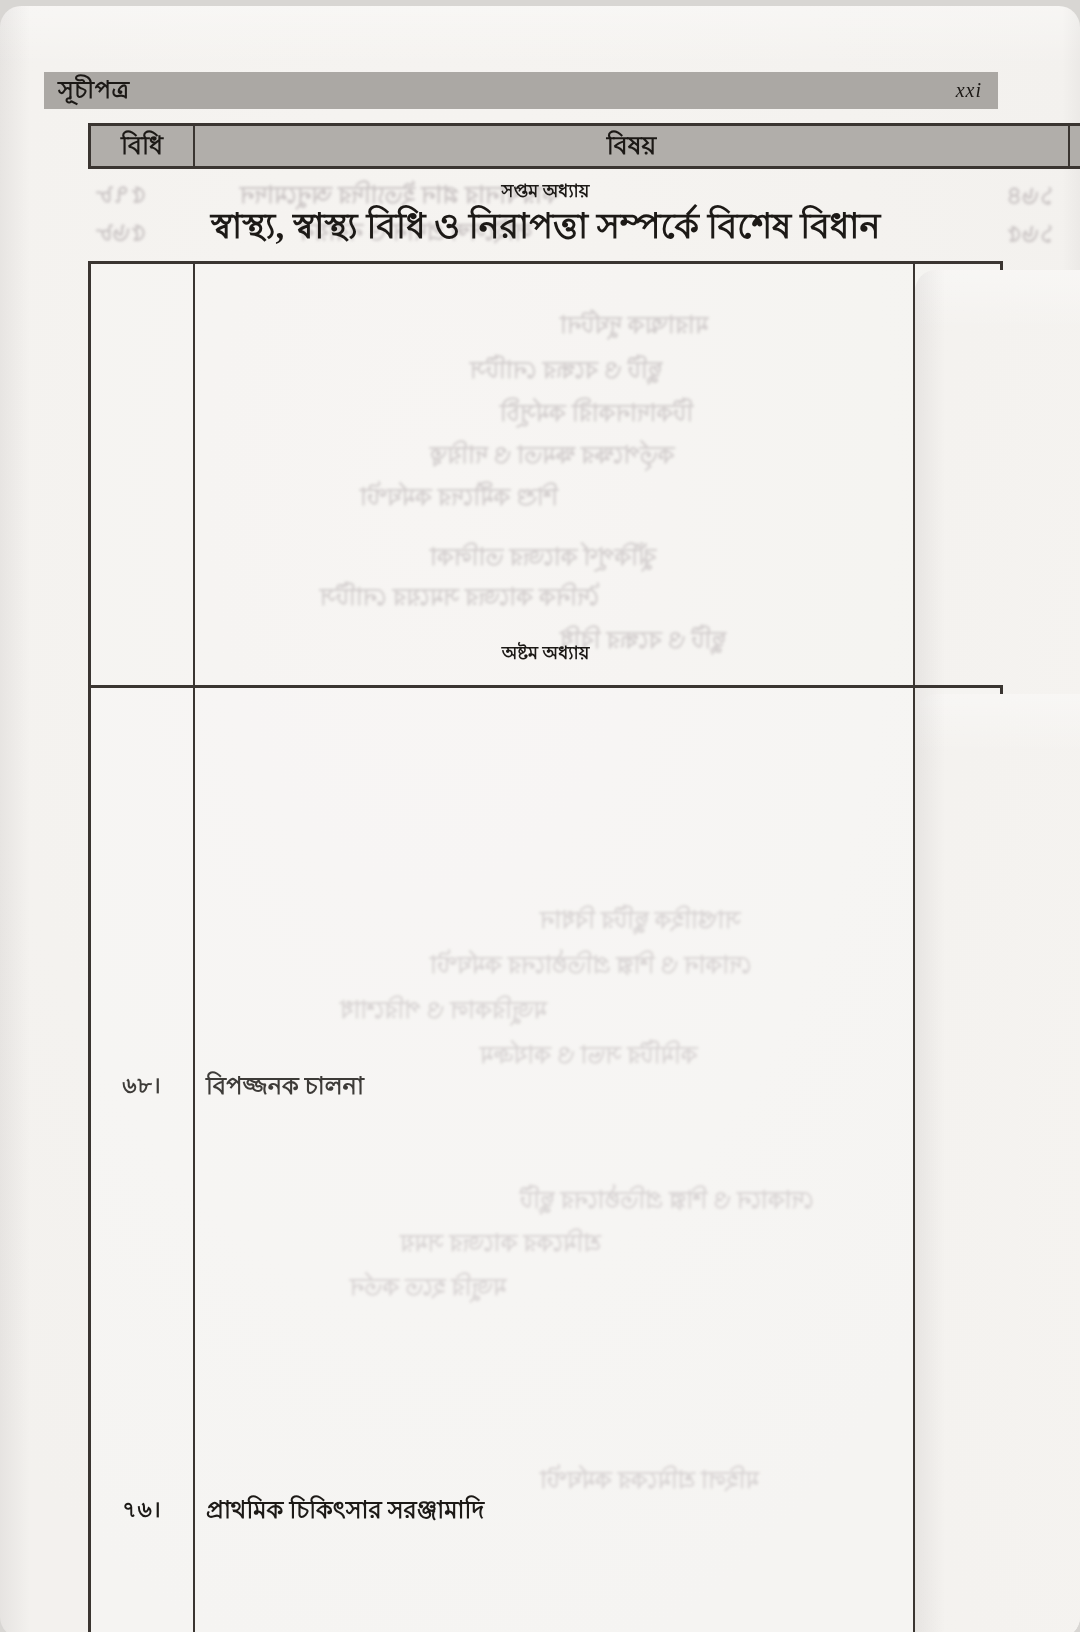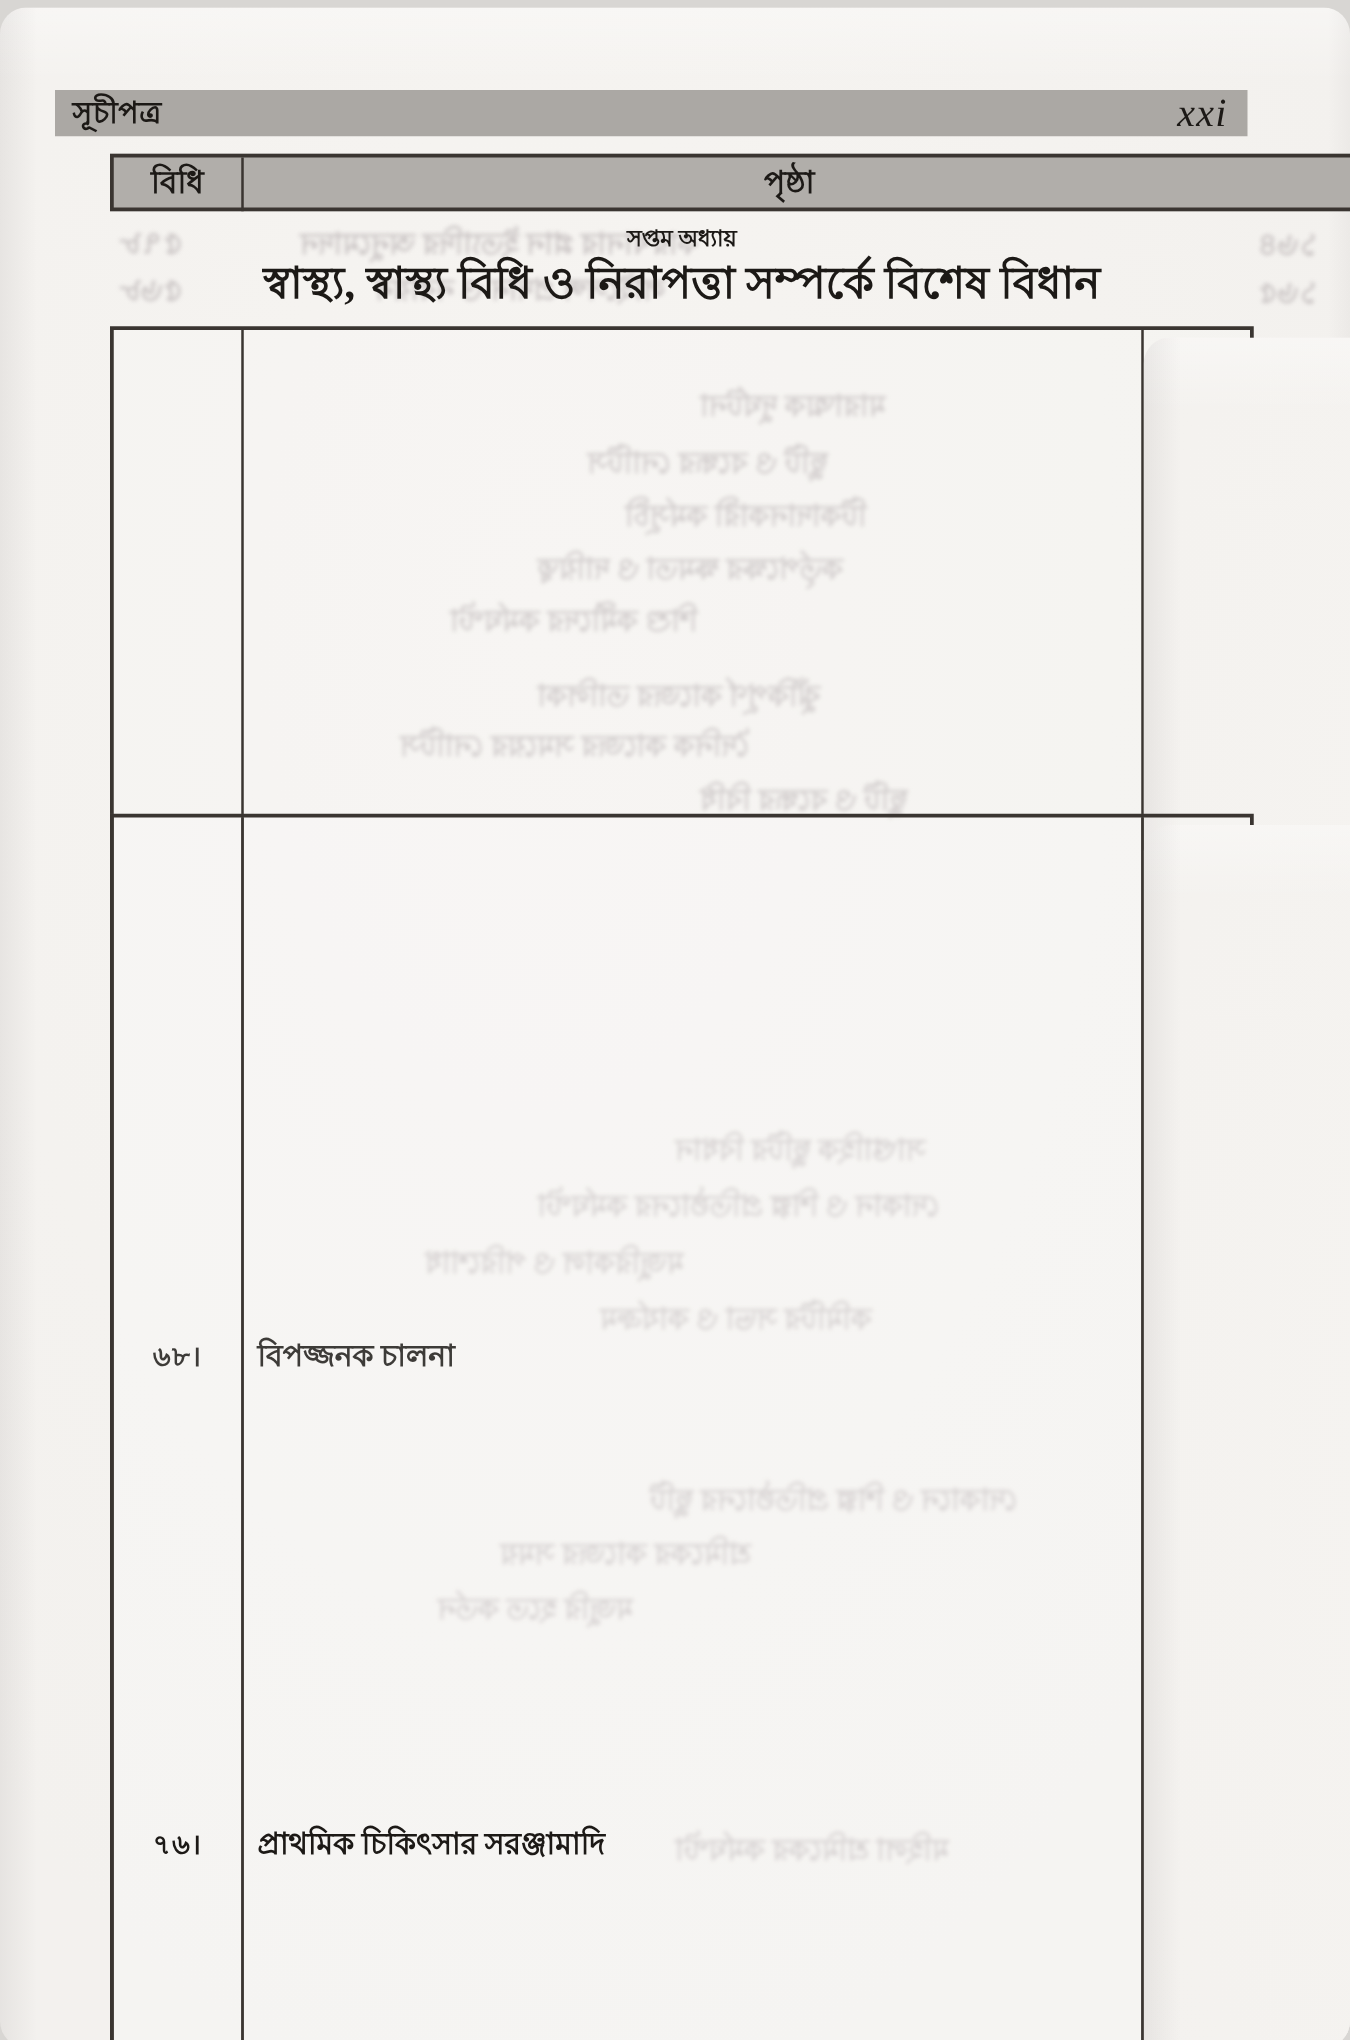--- a/index.html
+++ b/index.html
@@ -65,21 +65,21 @@
 
   
   .band{
     position:absolute;left:44px;top:66px;width:954px;height:37px;
     background:var(--band);
     z-index:2;
     display:flex;align-items:center;justify-content:space-between;
     padding:0 16px 0 14px;
   }
   .band .title{font-weight:700;font-size:24px;letter-spacing:.5px;}
-  .band .roman{font-style:italic;font-size:32px;letter-spacing:1px;}
+  .band .roman{font-style:italic;font-size:20px;letter-spacing:1px;}
 
   
   .thead{
     position:absolute;left:88px;top:117px;width:1068px;height:46px;
     z-index:2;
     display:grid;grid-template-columns:102px 1fr 85px;
     border:3px solid var(--border);
     background:var(--headcell);
   }
   .thead .th{
@@ -147,36 +147,38 @@
       <span class="bleed-frag">১৬৫</span>
     </div>
 
   <header class="band">
     <span class="title">সূচীপত্র</span>
     <span class="roman">xxi</span>
   </header>
 
   <div class="thead">
     <div class="th">বিধি</div>
+    <div class="th">বিষয়</div>
     <div class="th">পৃষ্ঠা</div>
   </div>
 
   <section class="chapter" id="chapter-0">
     <h2>সপ্তম অধ্যায়</h2>
     <h3>স্বাস্থ্য, স্বাস্থ্য বিধি ও নিরাপত্তা সম্পর্কে বিশেষ বিধান</h3>
     <div class="rows">
         <div class="row">
           <div class="cell rule">৬৮।</div>
           <div class="cell subject">বিপজ্জনক চালনা</div>
           <div class="cell page">২৪৮</div>
         </div>
       </div>
   </section>
 
   <section class="chapter" id="chapter-1">
+    <h2>অষ্টম অধ্যায়</h2>
     <div class="rows">
         <div class="row">
           <div class="cell rule">৭৬।</div>
           <div class="cell subject">প্রাথমিক চিকিৎসার সরঞ্জামাদি</div>
           <div class="cell page">২৫৩</div>
         </div>
       </div>
   </section>
 
 </div>

